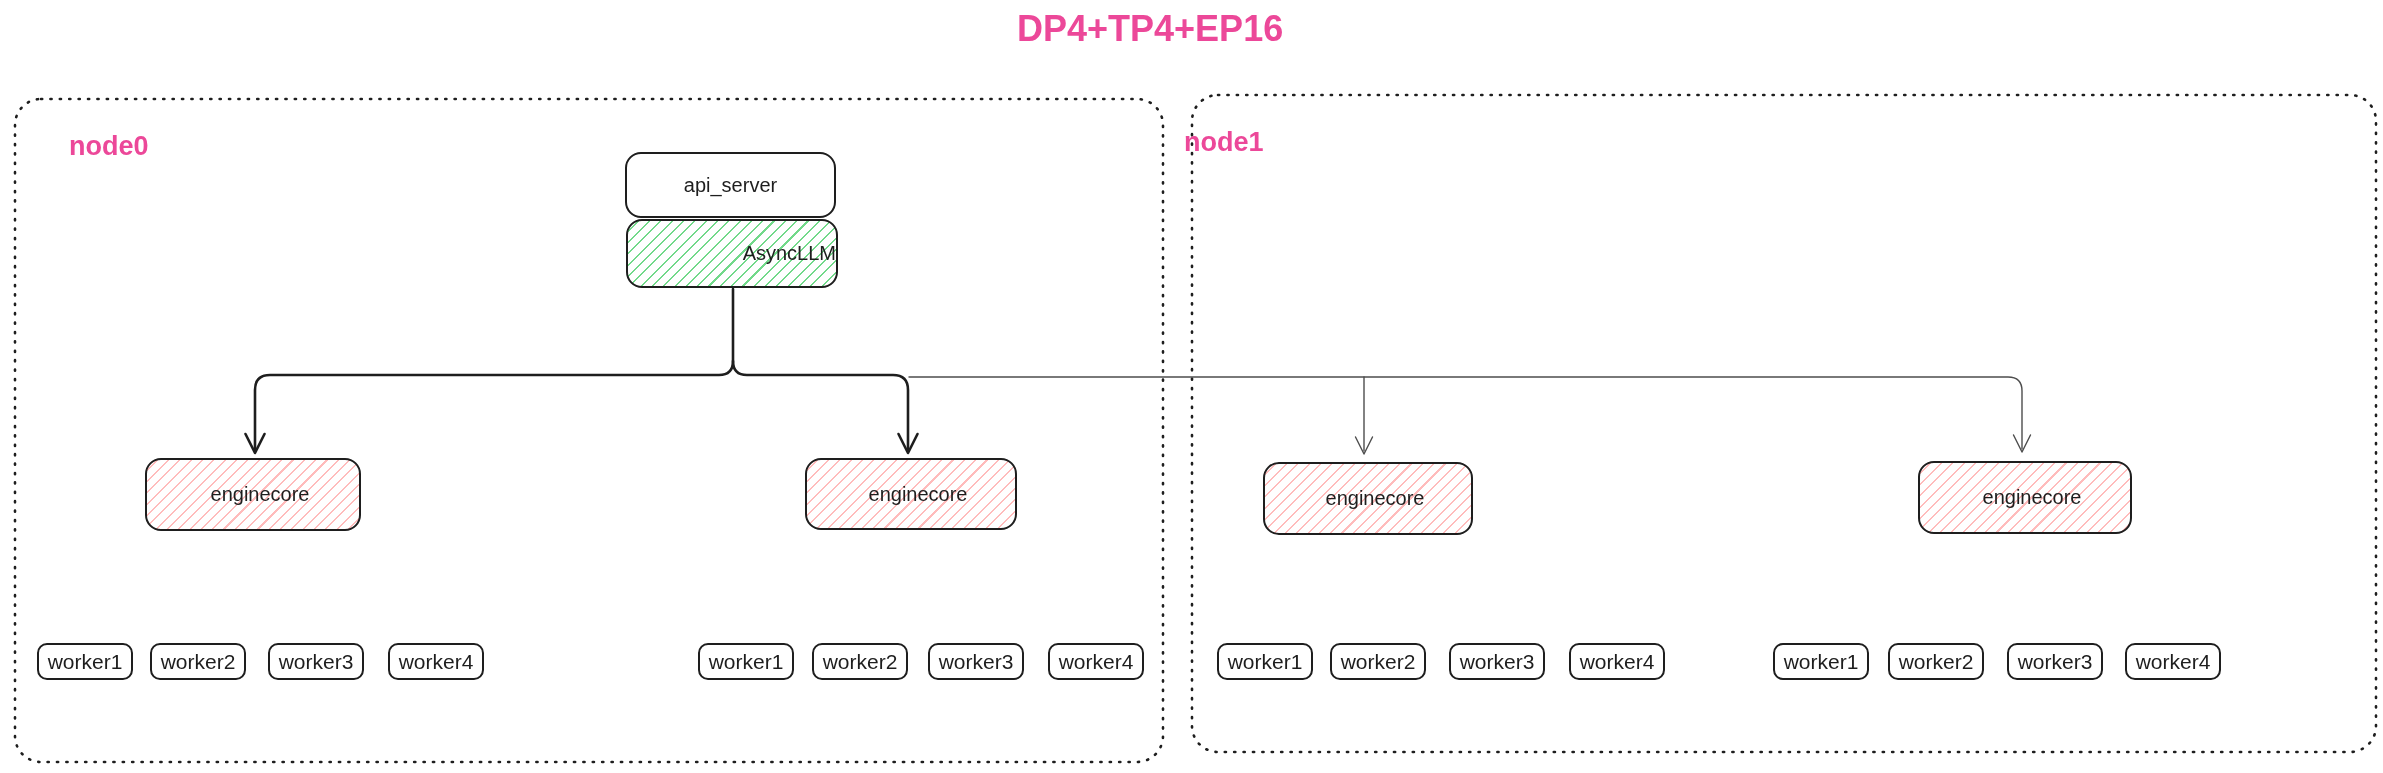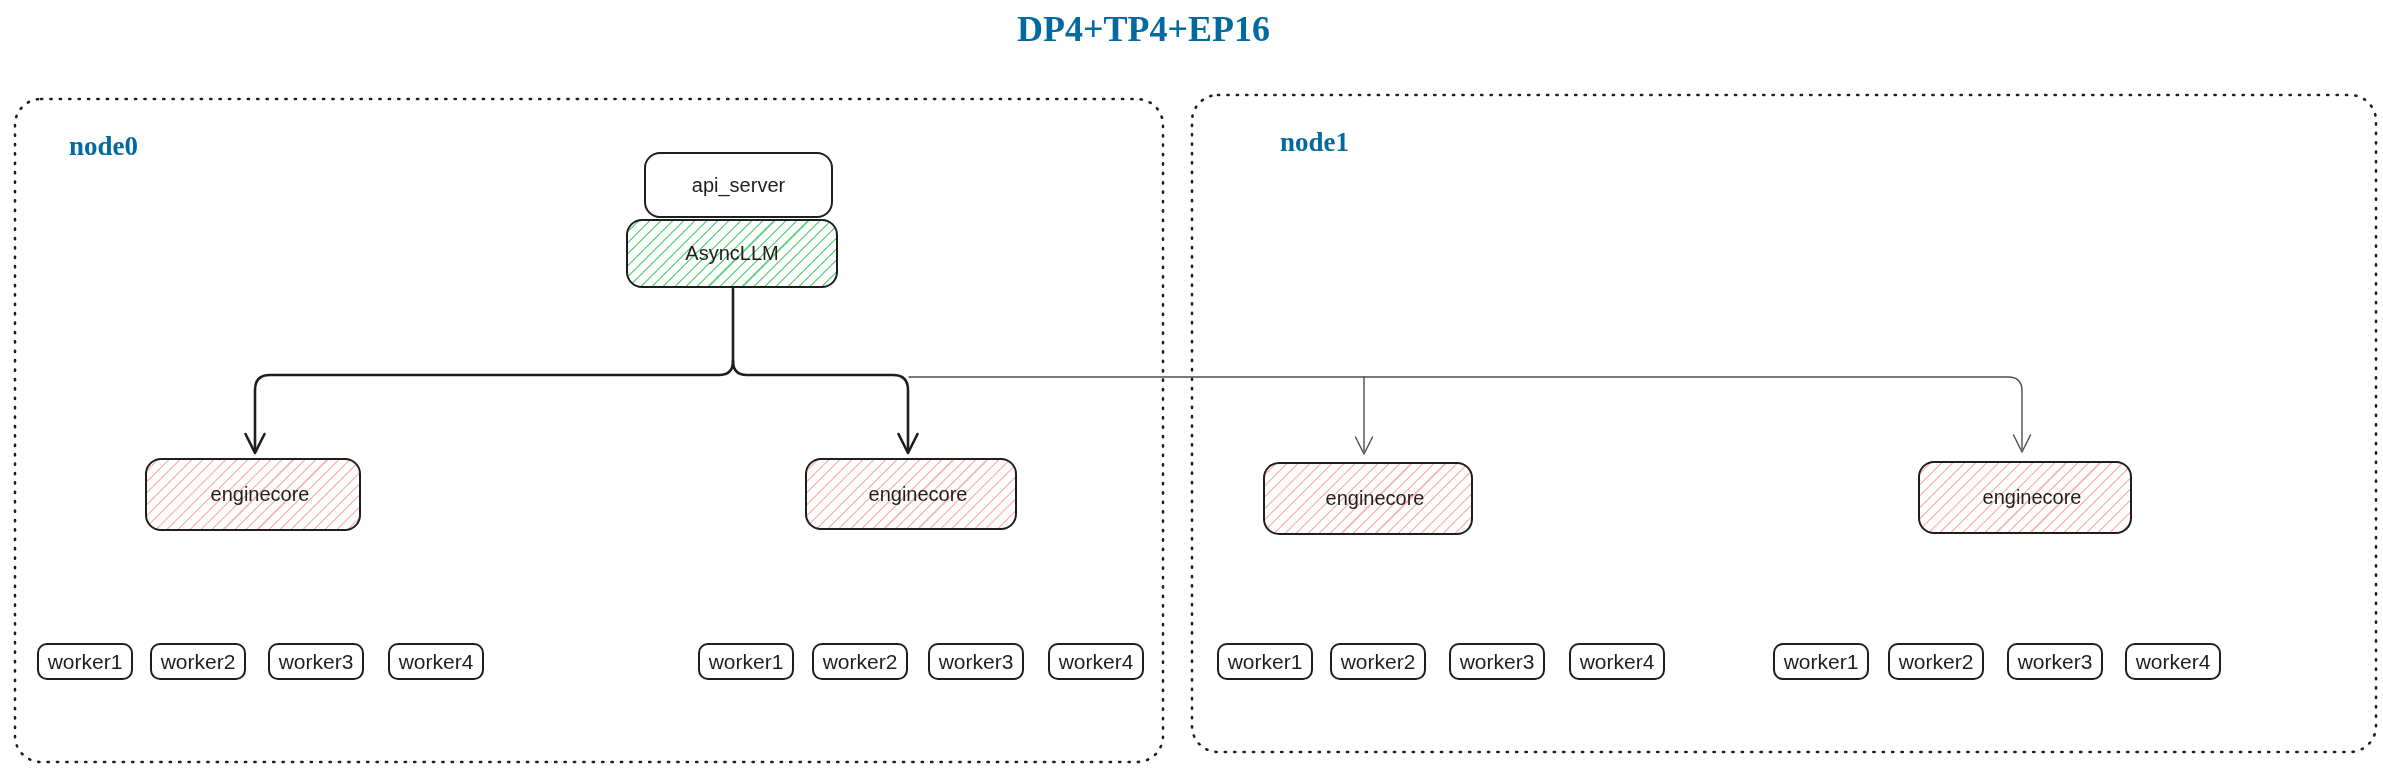--- a/index.html
+++ b/index.html
@@ -3,21 +3,21 @@
 <meta charset="utf-8">
 <style>
   html,body{margin:0;padding:0;background:#ffffff;}
   #canvas{
     position:relative;width:2383px;height:773px;background:#fff;overflow:hidden;
     font-family:"Liberation Sans",sans-serif;color:#1e1e1e;
   }
   #wires{position:absolute;left:0;top:0;z-index:0;}
   .mono-label{
     position:absolute;z-index:2;
-    font-family:Liberation Serif, serif;font-weight:bold;color:#0369a1;
+    font-family:Liberation Sans, sans-serif;font-weight:bold;color:#ec4899;
     white-space:nowrap;
   }
   .title{font-size:36px;}
   .node-label{font-size:27px;}
   .box{
     position:absolute;z-index:1;box-sizing:border-box;
     border:2.5px solid var(--stroke,#1e1e1e);border-radius:16px;background:#fff;
     display:flex;align-items:center;justify-content:center;
     font-size:20px;color:#1e1e1e;white-space:nowrap;
   }
@@ -62,26 +62,26 @@
     <path class="wire-thin" d="M909,377 L2008,377 Q2022,377 2022,391 L2022,449"></path>
     <path class="wire-thin" d="M2013.5,435 L2022,452 L2030.5,435"></path>
 
     <path class="wire-thin" d="M1364,377 L1364,451"></path>
     <path class="wire-thin" d="M1355.5,437 L1364,454 L1372.5,437"></path>
   </svg>
 
   <div class="mono-label title" style="left:1017px;top:8px;">DP4+TP4+EP16</div>
 
   <div class="mono-label node-label" style="left:45px;top:131px;margin-left:24px;">node0</div>
-  <div class="mono-label node-label" style="left:1280px;top:127px;">node1</div>
+  <div class="mono-label node-label" style="left:1184px;top:127px;">node1</div>
 
-  <div class="box" style="left:644px;top:152px;width:189px;height:66px;">
+  <div class="box" style="left:625px;top:152px;width:211px;height:66px;">
     <span>api_server</span>
   </div>
-  <div class="box hatch-green" style="left:626px;top:219px;width:212px;height:69px;">
+  <div class="box hatch-green" style="left:626px;top:219px;width:212px;height:69px;justify-content:flex-end;">
     <span>AsyncLLM</span>
   </div>
 
   <div class="box hatch-pink" style="left:145px;top:458px;width:216px;height:73px;">
     <span>enginecore</span>
   </div>
   <div class="box hatch-pink" style="left:805px;top:458px;width:212px;height:72px;">
     <span>enginecore</span>
   </div>
   <div class="box hatch-pink" style="left:1263px;top:462px;width:210px;height:73px;">

